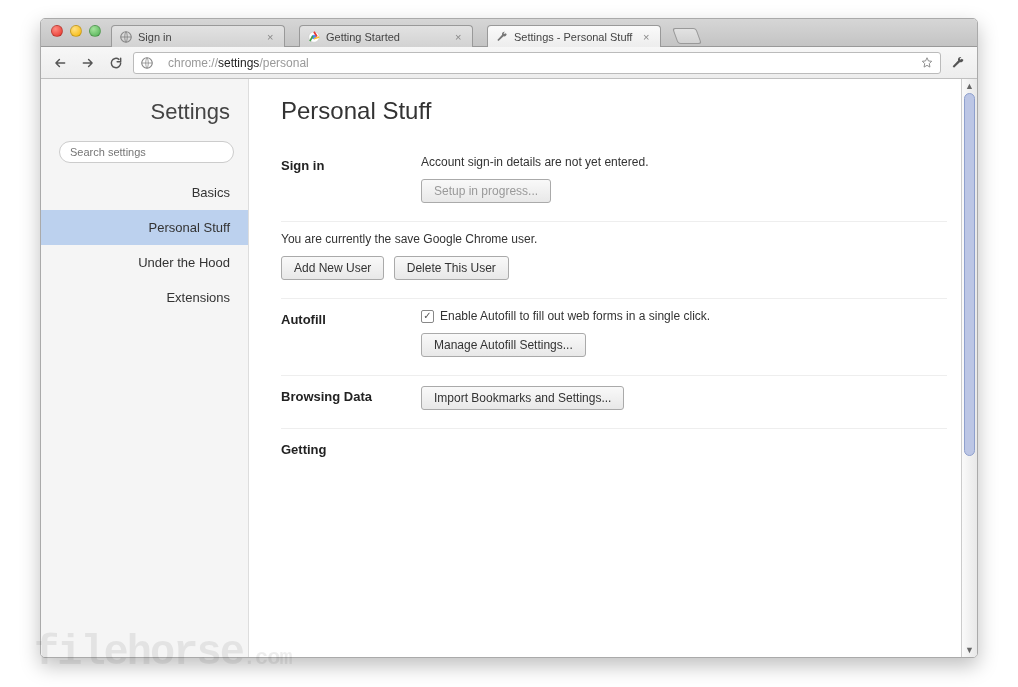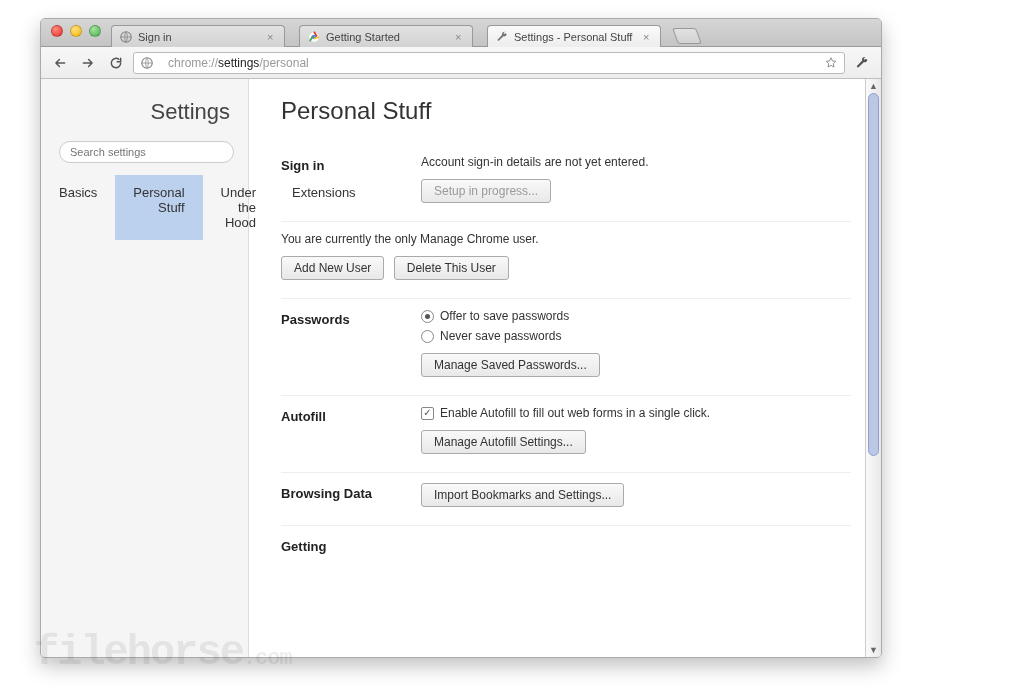--- a/index.html
+++ b/index.html
@@ -24,21 +24,21 @@
     color: rgba(0,0,0,0.07);
     pointer-events: none;
     z-index: 20;
   }
   .watermark .com { font-size: 22px; letter-spacing: -1px; }
   
   .window {
     position: absolute;
     left: 40px;
     top: 18px;
-    width: 842px;
+    width: 938px;
     height: 640px;
     border: 1px solid #aaa;
     border-radius: 5px;
     background: #fff;
     box-shadow: 0 8px 20px rgba(0,0,0,0.25);
     overflow: hidden;
     display: flex;
     flex-direction: column;
   }
   
@@ -143,21 +143,21 @@
     width: 100%;
     height: 22px;
     border: 1px solid #ccc;
     border-radius: 11px;
     background: #fff;
     padding: 0 10px;
     font-size: 11px;
     color: #999;
     outline: none;
   }
-  .nav { display:flex; flex-direction:row; }
+  .nav { display:flex; flex-direction:column; }
   .nav-item {
     text-align: right;
     padding: 10px 18px;
     font-size: 13px;
     color: #333;
     cursor: pointer;
   }
   .nav-item.active {
     background: #bcd1ee;
   }
@@ -338,41 +338,26 @@
       <div class="section">
         <div class="section-label">Sign in</div>
         <div class="section-body">
           <div class="desc">Account sign-in details are not yet entered.</div>
           <span class="btn disabled">Setup in progress...</span>
         </div>
       </div>
 
       <div class="section">
         <div class="section-body">
-          <div class="desc">You are currently the only Manage Chrome user.</div>
+          <div class="desc">You are currently the save Google Chrome user.</div>
           <span class="btn">Add New User</span>
           <span class="btn">Delete This User</span>
         </div>
       </div>
 
-      <div class="section">
-        <div class="section-label">Passwords</div>
-        <div class="section-body">
-          <div class="opt-row">
-            <span class="fake-radio checked"></span>
-            <span>Offer to save passwords</span>
-          </div>
-          <div class="opt-row">
-            <span class="fake-radio"></span>
-            <span>Never save passwords</span>
-          </div>
-          <div style="height:4px"></div>
-          <span class="btn">Manage Saved Passwords...</span>
-        </div>
-      </div>
 
       <div class="section">
         <div class="section-label">Autofill</div>
         <div class="section-body">
           <div class="opt-row">
             <span class="fake-check checked"></span>
             <span>Enable Autofill to fill out web forms in a single click.</span>
           </div>
           <div style="height:4px"></div>
           <span class="btn">Manage Autofill Settings...</span>

